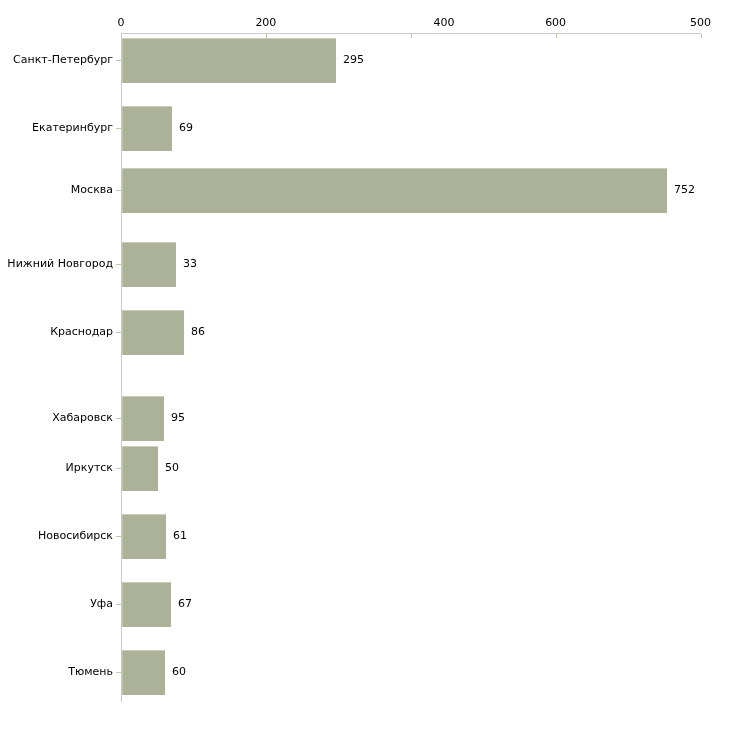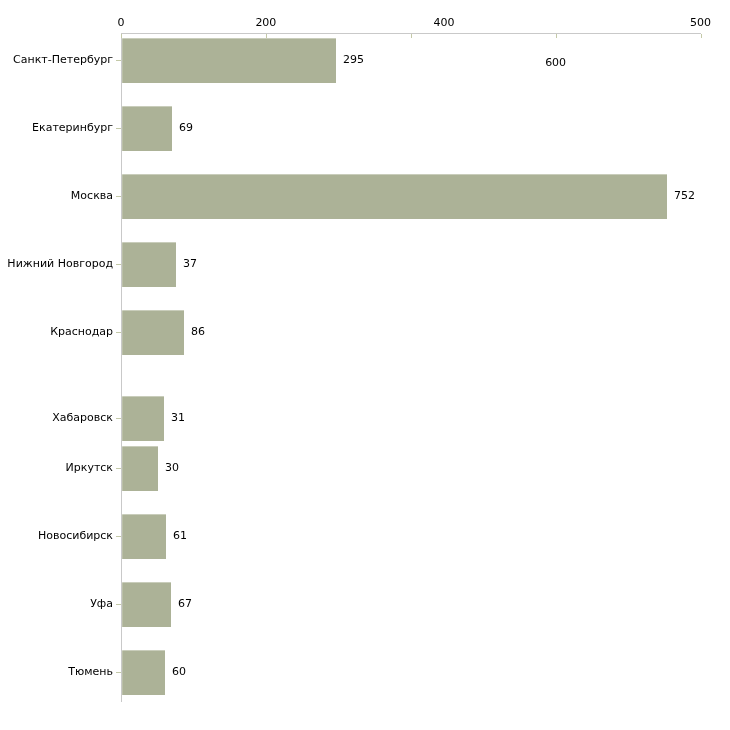--- a/index.html
+++ b/index.html
@@ -32,74 +32,74 @@
   <div id="xticks">
   <span class="xtick-label" style="left: 121px;">0</span>
   <span class="xtick-mark" style="left: 121px; background: rgb(196, 201, 168);"></span>
 
   <span class="xtick-label" style="left: 265.875px;">200</span>
   <span class="xtick-mark" style="left: 265.875px; background: rgb(196, 201, 168);"></span>
 
   <span class="xtick-label" style="left: 431px; margin-left: 13px;">400</span>
   <span class="xtick-mark" style="left: 410.75px; background: rgb(196, 201, 168);"></span>
 
-  <span class="xtick-label" style="left: 555.625px; margin-top: 40px;">600</span>
+  <span class="xtick-label" style="left: 555.625px;">600</span>
   <span class="xtick-mark" style="left: 555.625px; background: rgb(196, 201, 168);"></span>
 
   <span class="xtick-label" style="left: 700.5px;">500</span>
   <span class="xtick-mark" style="left: 700.5px; background: rgb(196, 201, 168);"></span>
 </div>
   <div id="rows">
   <div class="row" style="top: 33px;">
     <div class="cat-label">Санкт-Петербург</div>
     <div class="ytick" style="background: rgb(196, 201, 168);"></div>
     <div class="bar" style="width: 214px; background: rgb(172, 178, 151);"></div>
     <div class="value" style="left: 343px;">295</div>
   </div>
 
   <div class="row" style="top: 101px; text-decoration: underline;">
     <div class="cat-label">Екатеринбург</div>
     <div class="ytick" style="background: rgb(196, 201, 168);"></div>
     <div class="bar" style="width: 50px; background: rgb(172, 178, 151);"></div>
     <div class="value" style="left: 179px;">69</div>
   </div>
 
-  <div class="row" style="top: 169px;">
+  <div class="row" style="top: 163px;">
     <div class="cat-label">Москва</div>
     <div class="ytick" style="background: rgb(196, 201, 168);"></div>
     <div class="bar" style="width: 545px; background: rgb(172, 178, 151);"></div>
     <div class="value" style="left: 674px;">752</div>
   </div>
 
   <div class="row" style="top: 237px;">
     <div class="cat-label">Нижний Новгород</div>
     <div class="ytick" style="background: rgb(196, 201, 168);"></div>
     <div class="bar" style="width: 54px; background: rgb(172, 178, 151);"></div>
-    <div class="value" style="left: 183px;">37</div>
+    <div class="value" style="left: 183px;">33</div>
   </div>
 
   <div class="row" style="top: 305px; padding-left: 42px;">
     <div class="cat-label">Краснодар</div>
     <div class="ytick" style="background: rgb(196, 201, 168);"></div>
     <div class="bar" style="width: 62px; background: rgb(172, 178, 151);"></div>
     <div class="value" style="left: 191px;">86</div>
   </div>
 
   <div class="row" style="top: 391px;">
     <div class="cat-label">Хабаровск</div>
     <div class="ytick" style="background: rgb(196, 201, 168);"></div>
     <div class="bar" style="width: 42px; background: rgb(172, 178, 151);"></div>
-    <div class="value" style="left: 171px;">31</div>
+    <div class="value" style="left: 171px;">95</div>
   </div>
 
   <div class="row" style="top: 441px;">
     <div class="cat-label">Иркутск</div>
     <div class="ytick" style="background: rgb(196, 201, 168);"></div>
     <div class="bar" style="width: 36px; background: rgb(172, 178, 151);"></div>
-    <div class="value" style="left: 165px;">30</div>
+    <div class="value" style="left: 165px;">50</div>
   </div>
 
   <div class="row" style="top: 509px;">
     <div class="cat-label">Новосибирск</div>
     <div class="ytick" style="background: rgb(196, 201, 168);"></div>
     <div class="bar" style="width: 44px; background: rgb(172, 178, 151);"></div>
     <div class="value" style="left: 173px;">61</div>
   </div>
 
   <div class="row" style="top: 577px;">

